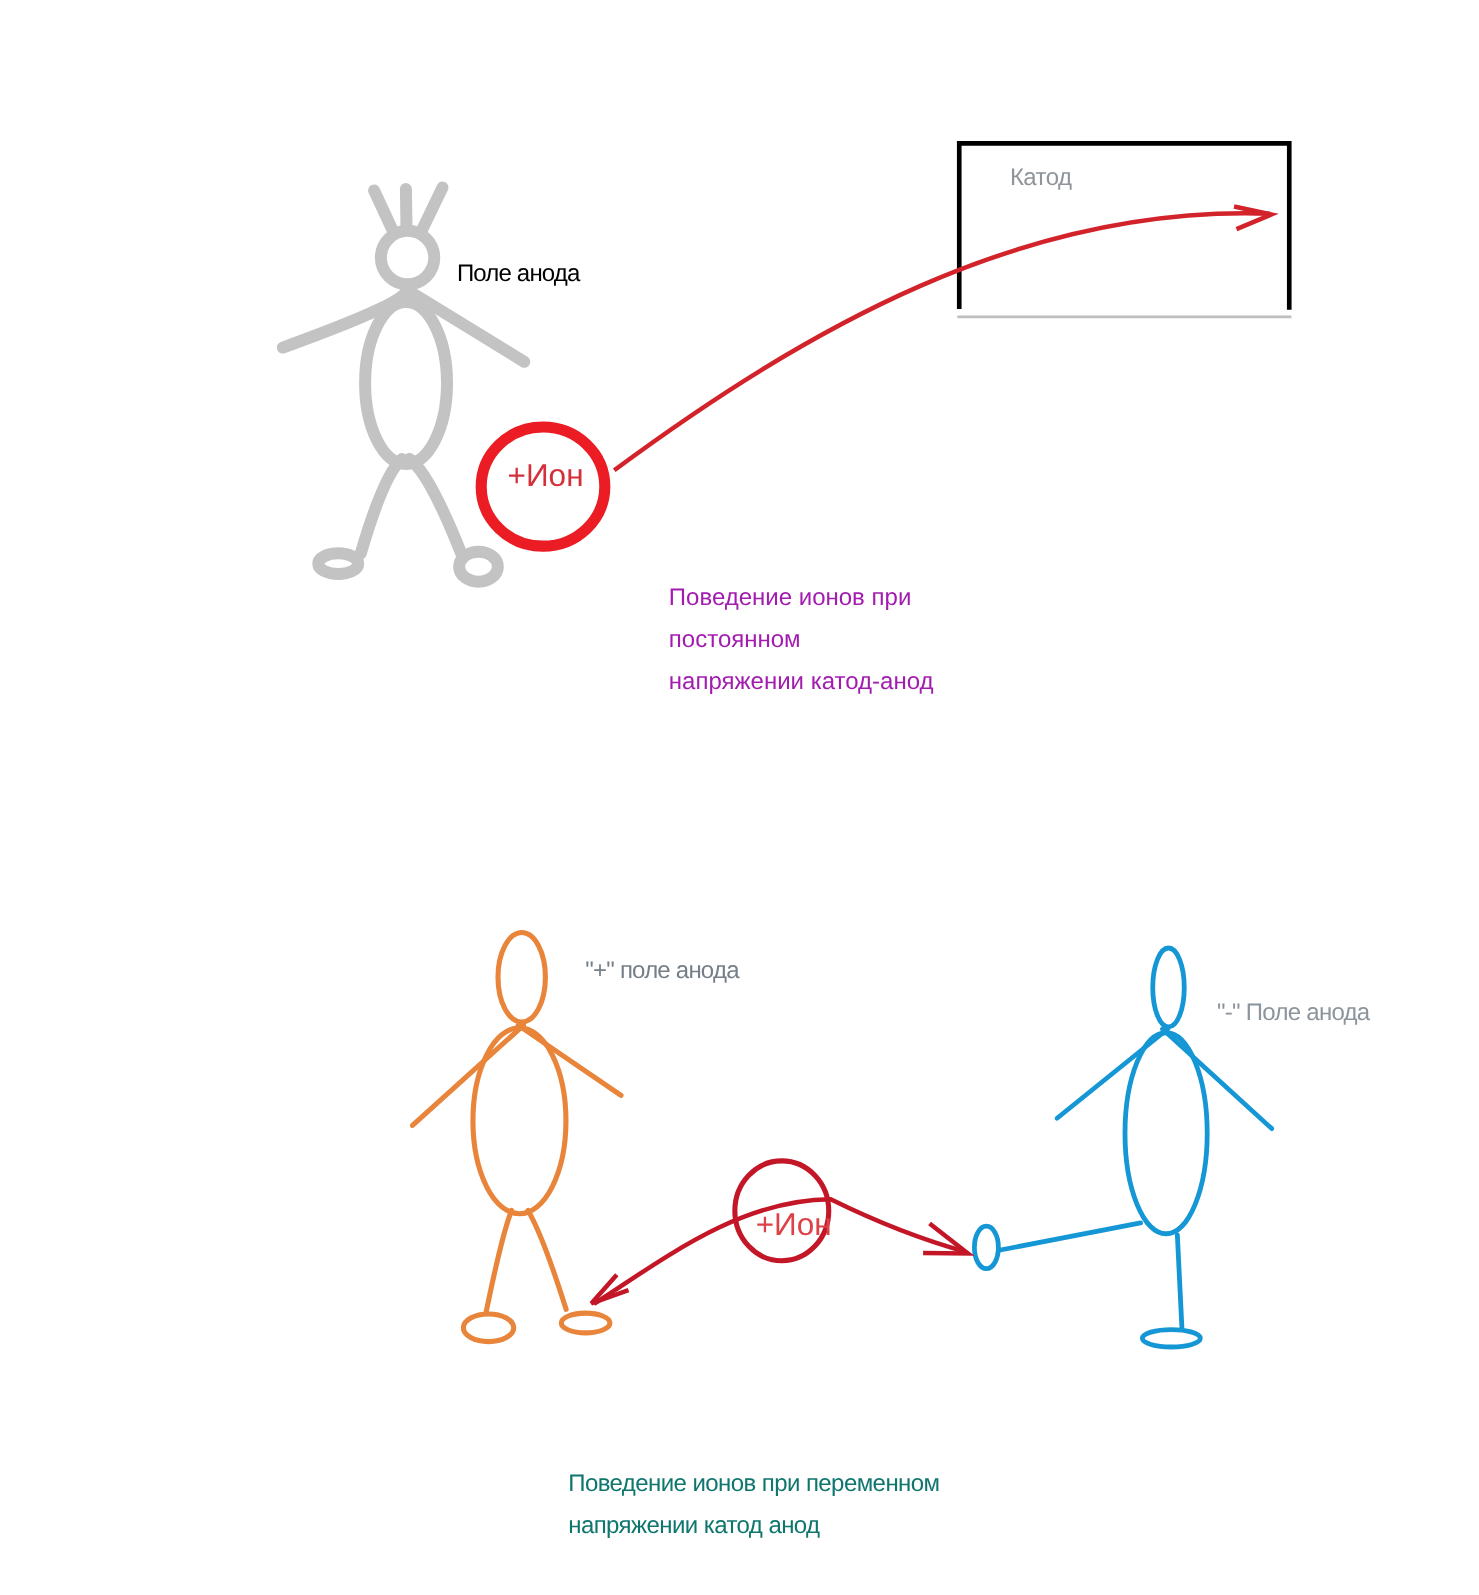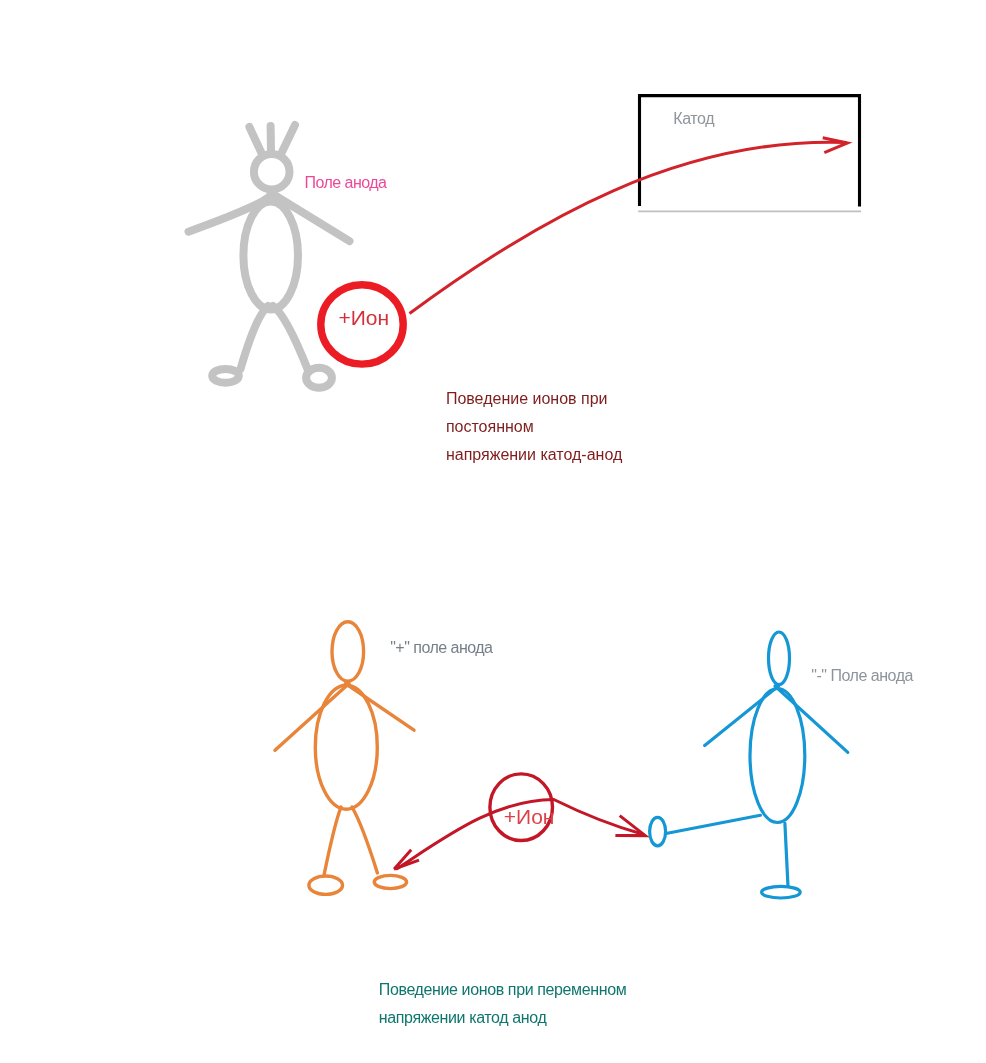--- a/index.html
+++ b/index.html
@@ -1,23 +1,23 @@
 <!DOCTYPE html>
 <html><head>
 <meta charset="utf-8">
 <style>
   html,body{margin:0;padding:0;background:#ffffff;}
   body{width:986px;height:1063px;overflow:hidden;font-family:"Liberation Sans",sans-serif;}
   #stage{position:relative;width:986px;height:1063px;background:#fff;}
   svg{position:absolute;left:0;top:0;}
   .lbl{position:absolute;color:#96999c;font-size:16px;white-space:pre;line-height:28px;}
-  .lbl-anode-top{left:304.6px;top:168.6px;color:#ec4899;letter-spacing:-0.55px;}
+  .lbl-anode-top{left:304.6px;top:168.6px;color:#000000;letter-spacing:-0.55px;}
   .lbl-cathode{left:673.3px;top:105.2px;color:#8f959b;letter-spacing:-0.4px;}
   .lbl-ion-top{left:338.4px;top:304.3px;color:#d3303a;font-size:21px;}
-  .lbl-caption-top{left:445.9px;top:385.4px;color:#7f1d1d;}
+  .lbl-caption-top{left:445.9px;top:385.4px;color:#a21caf;}
   .lbl-anode-plus{left:390.2px;top:633.5px;color:#767f88;letter-spacing:-0.52px;}
   .lbl-anode-minus{left:811.3px;top:662px;color:#8c949c;letter-spacing:-0.48px;}
   .lbl-ion-bottom{left:503.8px;top:803.2px;color:#dc4247;font-size:21px;}
   .lbl-caption-bottom{left:378.8px;top:976.3px;color:#0f766e;letter-spacing:-0.38px;}
 </style>
 </head>
 <body>
 
 <div id="stage">
   <svg width="986" height="1063" viewBox="0 0 986 1063">

